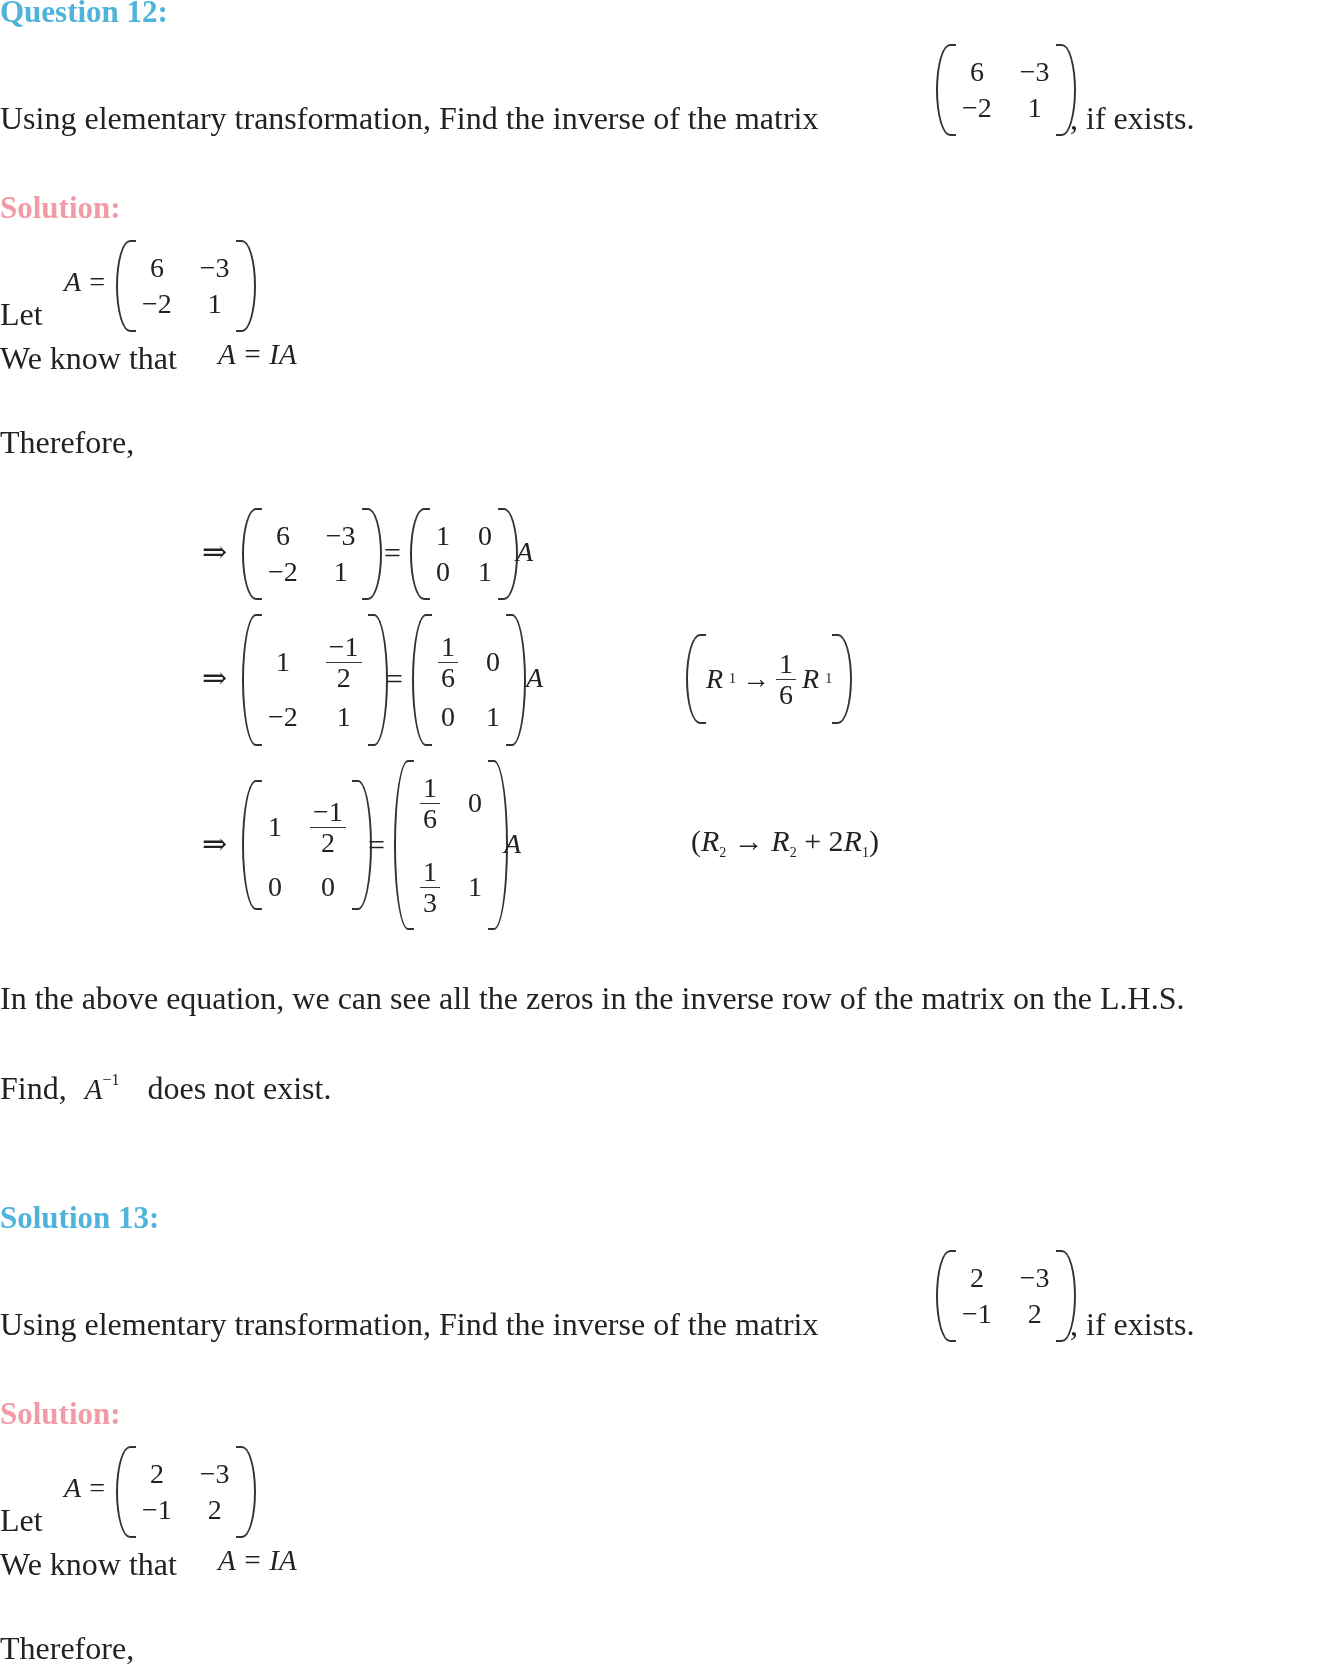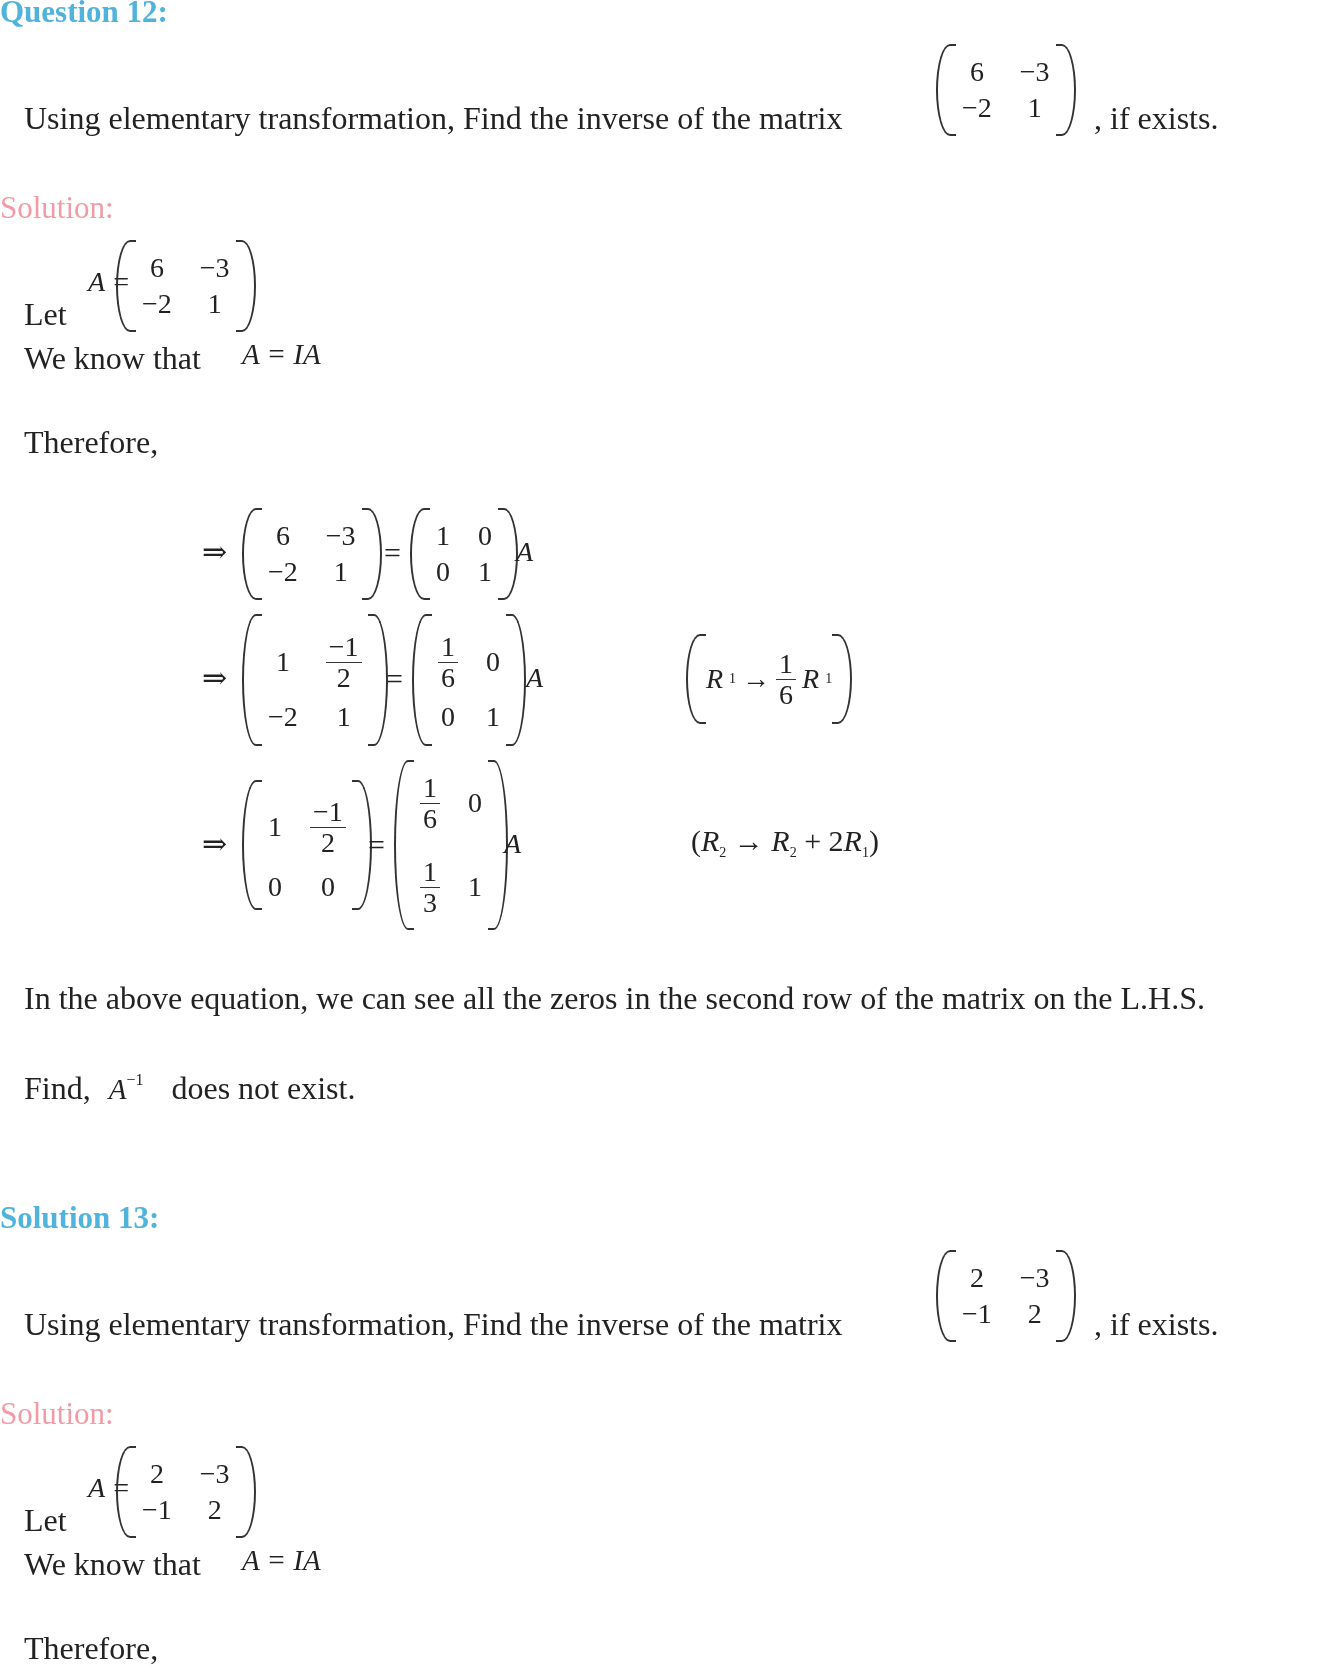--- a/index.html
+++ b/index.html
@@ -1,21 +1,21 @@
 <!DOCTYPE html>
 <html><head>
 <meta charset="utf-8">
 <style>
   html, body { margin:0; padding:0; background:#ffffff; }
   body { width:1330px; height:1667px; position:relative; overflow:hidden;
          font-family:"Liberation Serif","DejaVu Serif",serif; color:#222; }
   .abs { position:absolute; white-space:nowrap; }
   .heading-q { color:#4fb3db; font-weight:bold; font-size:31px; }
-  .heading-s { color:#f29aa5; font-weight:normal; font-size:31px; }
-  .txt { font-size:32px;padding-left:24px; }
+  .heading-s { color:#f29aa5; font-weight:bold; font-size:31px; }
+  .txt { font-size:32px; }
   .it { font-style:italic; }
   
   .mat { display:inline-flex; align-items:center; position:relative; vertical-align:middle; }
   .mat .par { font-size:0; width:14px; align-self:stretch; position:relative; }
   .mat .par::before { content:""; position:absolute; top:0; bottom:0; width:18px;
       border:2px solid #333; border-radius:50%/18px; }
   .mat .lp::before { left:2px; border-right:none; border-top-right-radius:0; border-bottom-right-radius:0;
       border-top-left-radius:14px 50%; border-bottom-left-radius:14px 50%; }
   .mat .rp::before { right:2px; border-left:none; border-top-left-radius:0; border-bottom-left-radius:0;
       border-top-right-radius:14px 50%; border-bottom-right-radius:14px 50%; }
@@ -236,21 +236,21 @@
 </div>
 <div class="abs it" style="left:504px;top:828px;font-size:28px;">A</div>
 
 <div class="abs" style="left:684px;top:824px;font-size:30px;margin-left:7px;">
   <span>(</span><span class="it">R</span><span class="sub">2</span>
   <span>→</span>
   <span class="it">R</span><span class="sub">2</span>
   <span>+ 2</span><span class="it">R</span><span class="sub">1</span><span>)</span>
 </div>
 
-<div class="abs txt" style="left:0;top:980px;">In the above equation, we can see all the zeros in the second row of the matrix on the L.H.S.</div>
+<div class="abs txt" style="left:0;top:980px;">In the above equation, we can see all the zeros in the inverse row of the matrix on the L.H.S.</div>
 
 <div class="abs txt" style="left:0;top:1070px;">
   <span>Find,</span>
   <span class="it" style="font-size:29px;margin-left:10px;">A</span><span class="sup">−1</span>
   <span style="margin-left:20px;">does not exist.</span>
 </div>
 
 <div class="abs heading-q" style="left:0;top:1200px;">Solution 13:</div>
 
 <div class="abs txt" style="left:0;top:1306px;">Using elementary transformation, Find the inverse of the matrix</div>

